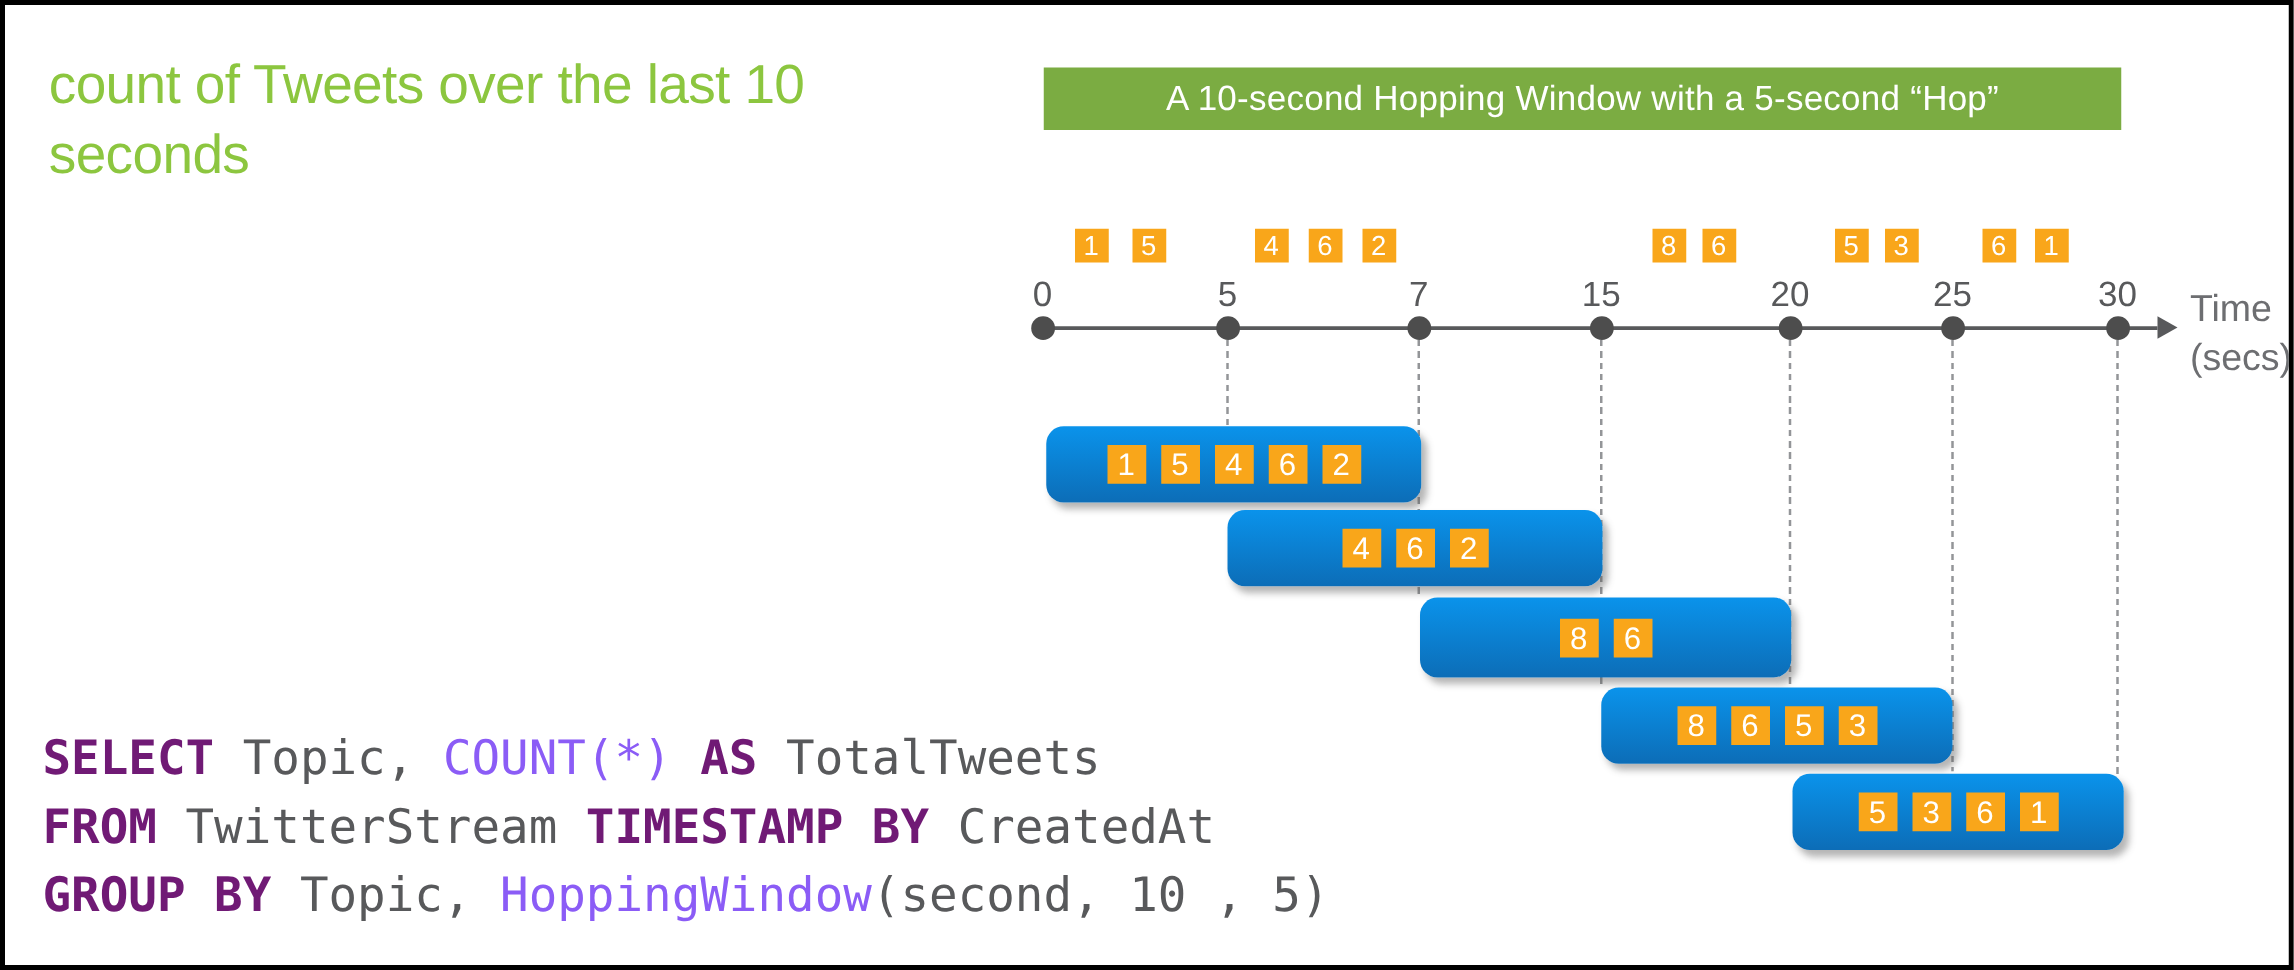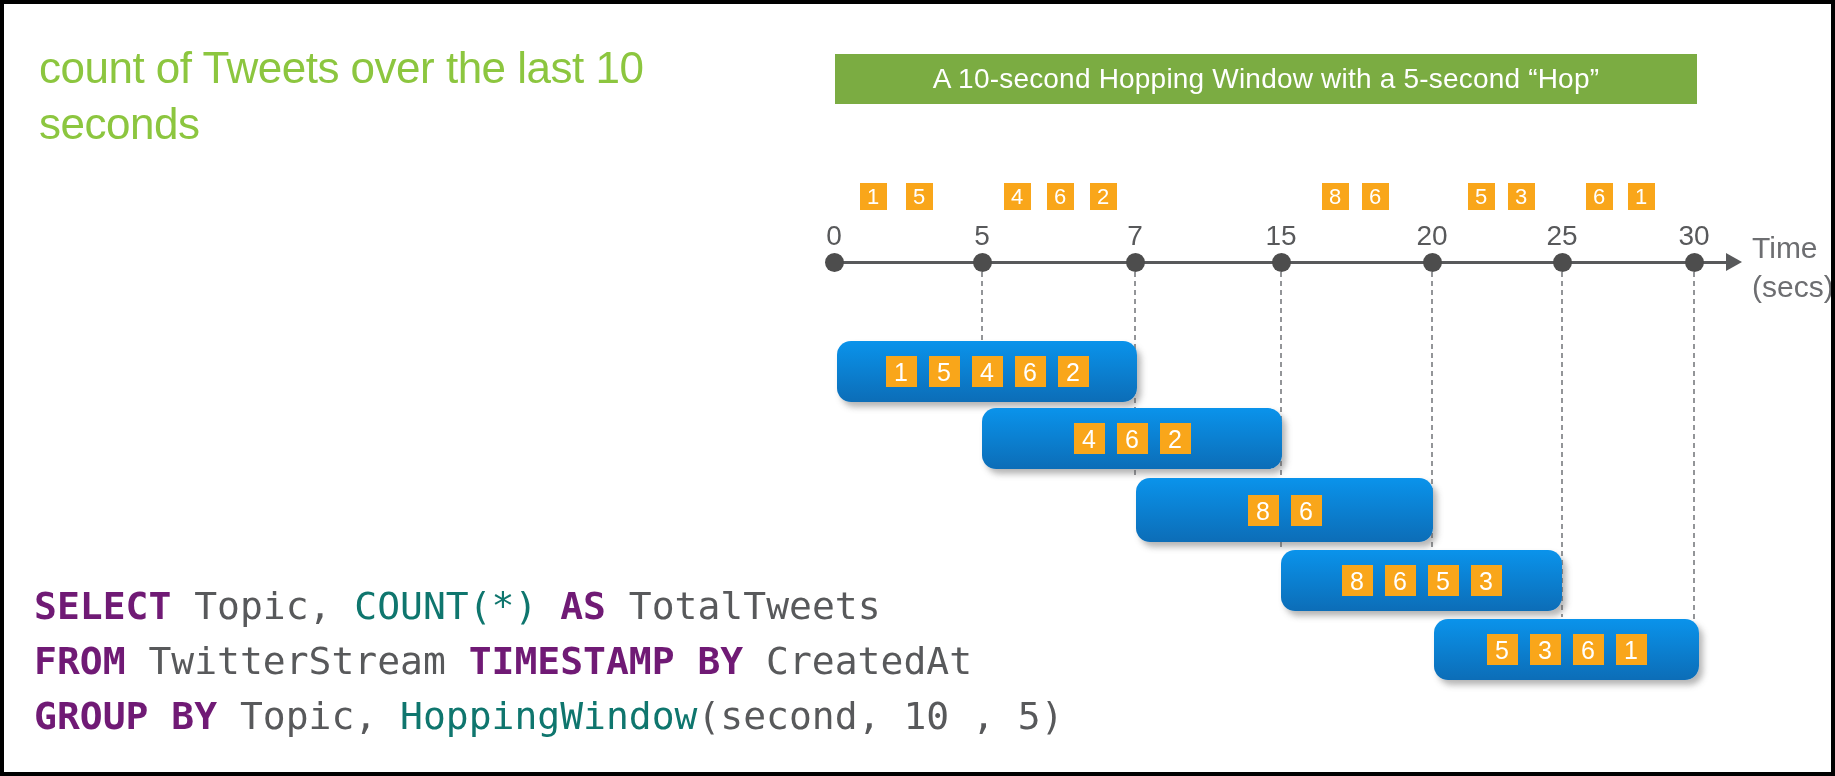--- a/index.html
+++ b/index.html
@@ -65,21 +65,21 @@
   .win-event{
     width:31px;height:31px;background:#F9A61A;color:#fff;
     font-size:25px;font-weight:300;line-height:32px;text-align:center;
   }
   .sql-code{
     position:absolute;left:30px;top:575px;
     font-family:"DejaVu Sans Mono","Liberation Mono",monospace;
     font-size:38px;line-height:55px;white-space:pre;
   }
   .tok-kw{color:#701a75;font-weight:bold;}
-  .tok-fn{color:#0f766e;}
+  .tok-fn{color:#8b5cf6;}
   .tok-id{color:#58595B;margin-top:40px;}
 </style>
 </head>
 <body>
 
 <div class="slide">
 
   <div class="headline" id="headline" style="color: rgb(140, 198, 63);">
       <div>count of Tweets over the last 10</div>
       <div>seconds</div>

